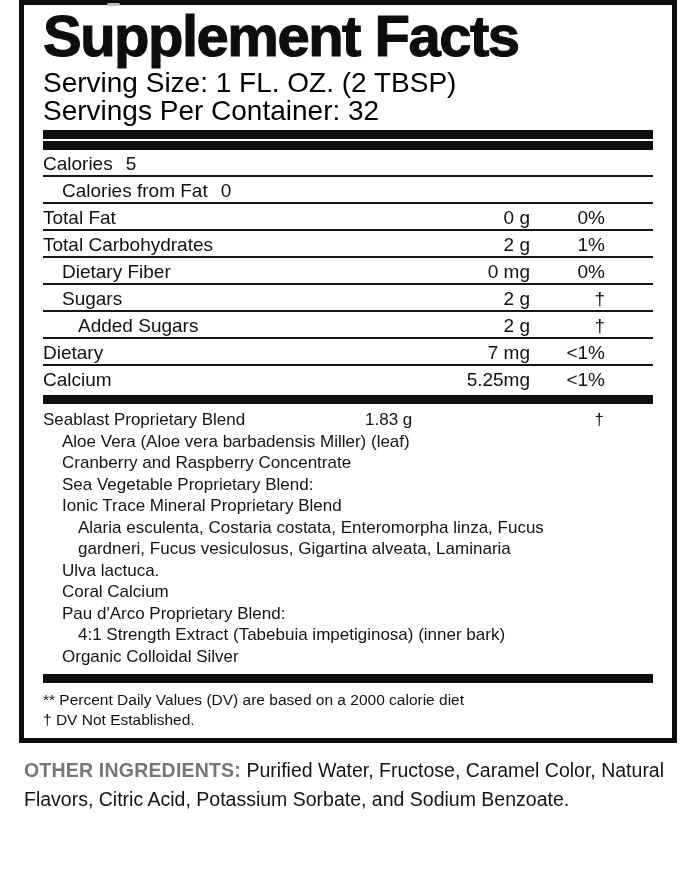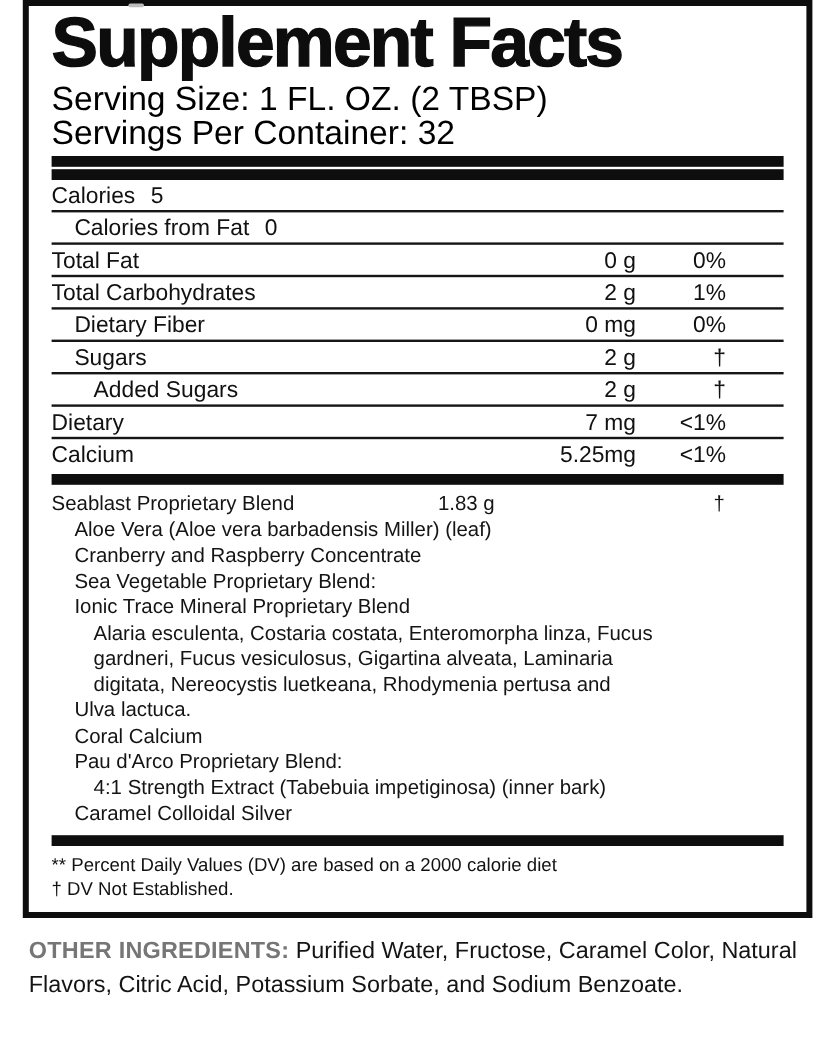--- a/index.html
+++ b/index.html
@@ -119,26 +119,25 @@
         <span class="blend-amount">1.83 g</span>
         <span class="blend-dv">†</span>
       </div>
       <div id="blend-lines">
           <div class="blend-line ind1">Aloe Vera (Aloe vera barbadensis Miller) (leaf)</div>
           <div class="blend-line ind1">Cranberry and Raspberry Concentrate</div>
           <div class="blend-line ind1">Sea Vegetable Proprietary Blend:</div>
           <div class="blend-line ind1">Ionic Trace Mineral Proprietary Blend</div>
           <div class="blend-line ind2">Alaria esculenta, Costaria costata, Enteromorpha linza, Fucus</div>
           <div class="blend-line ind2">gardneri, Fucus vesiculosus, Gigartina alveata, Laminaria</div>
-          <div class="blend-line ind2">digitata, Nereocystis luetkeana, Rhodymenia pertusa and</div>
           <div class="blend-line ind1">Ulva lactuca.</div>
           <div class="blend-line ind1">Coral Calcium</div>
           <div class="blend-line ind1">Pau d'Arco Proprietary Blend:</div>
           <div class="blend-line ind2">4:1 Strength Extract (Tabebuia impetiginosa) (inner bark)</div>
-          <div class="blend-line ind1">Caramel Colloidal Silver</div>
+          <div class="blend-line ind1">Organic Colloidal Silver</div>
         </div>
     </div>
 
     <div class="bar footer-top"></div>
 
     <div class="footnotes">
       <div class="footnote">** Percent Daily Values (DV) are based on a 2000 calorie diet</div>
       <div class="footnote">† DV Not Established.</div>
     </div>
   </div>

